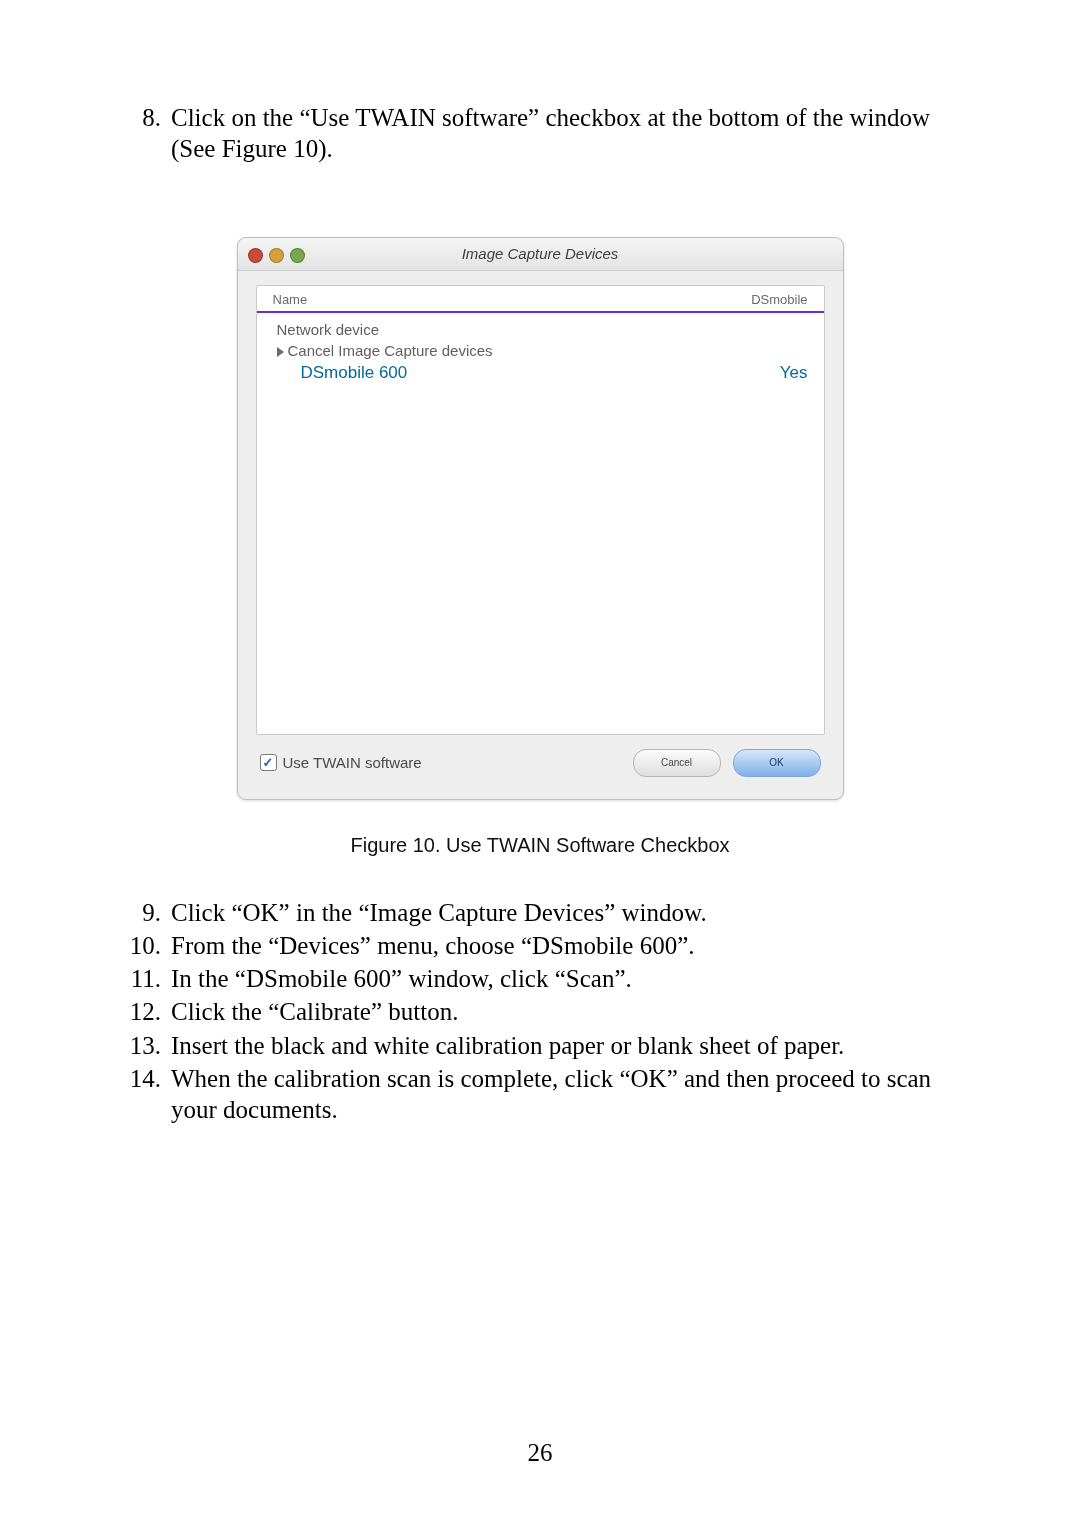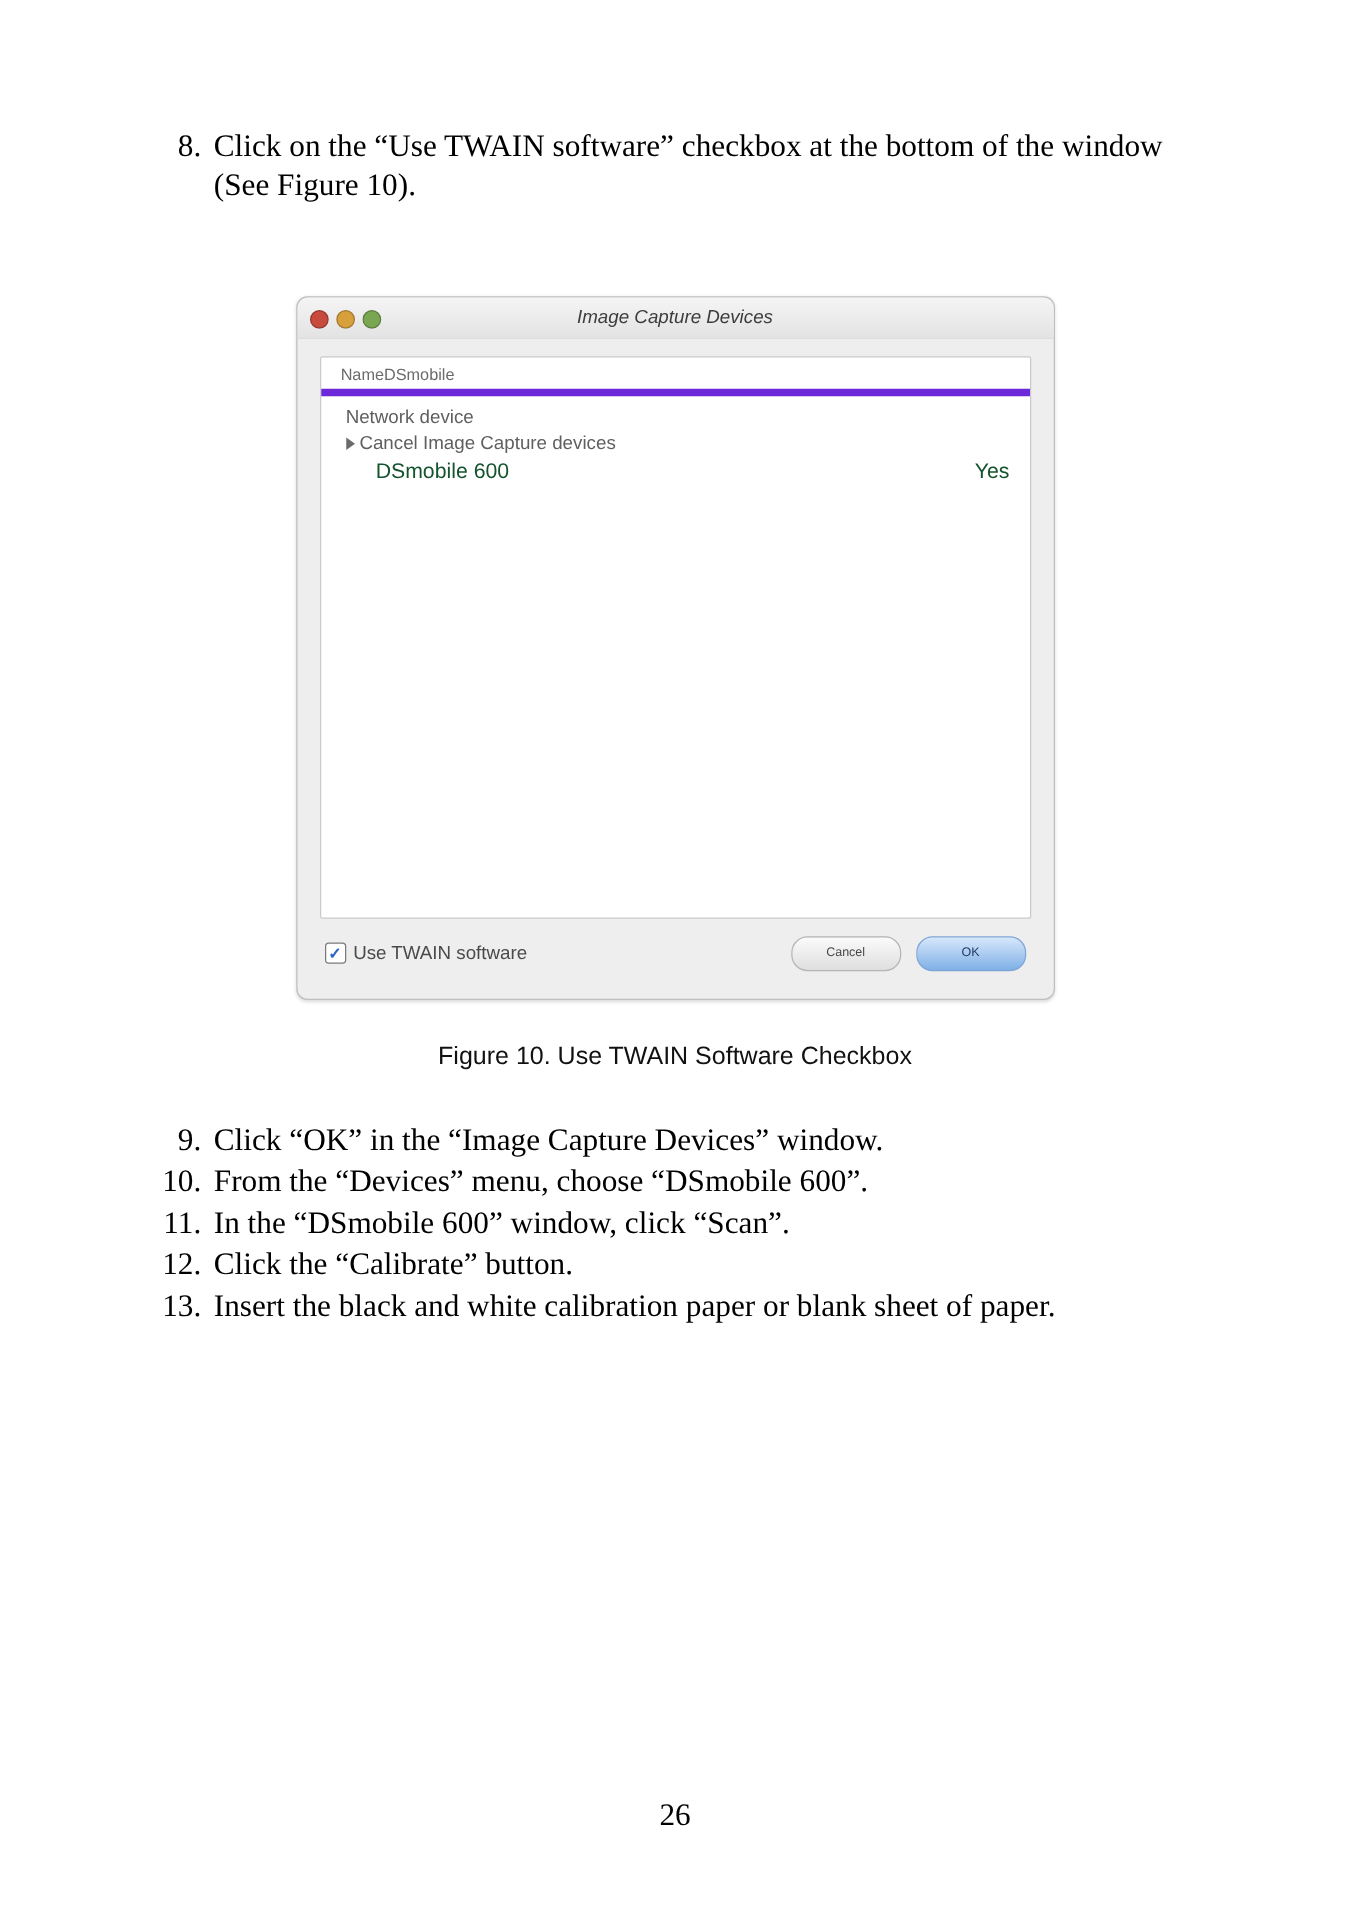--- a/index.html
+++ b/index.html
@@ -12,25 +12,25 @@
   .mac-window{width:605px;background:#eeeeee;border:1px solid #bfbfbf;border-radius:9px;box-shadow:0 1px 3px rgba(0,0,0,0.15);font-family:"Lucida Grande","Helvetica Neue",Arial,sans-serif;color:#555;}
   .titlebar{height:32px;display:flex;align-items:center;justify-content:center;position:relative;border-bottom:1px solid #cfcfcf;background:linear-gradient(#f5f5f5,#e3e3e3);border-radius:9px 9px 0 0;font-style:italic;}
   .traffic{position:absolute;left:10px;top:10px;display:flex;gap:6px;}
   .dot{width:13px;height:13px;border-radius:50%;border:1px solid rgba(0,0,0,0.25);}
   .dot.red{background:#c74a3d;}
   .dot.yellow{background:#d8a03b;}
   .dot.green{background:#7aa651;}
   .titlebar-title{font-size:15px;color:#3d3d3d;}
   .inner{padding:14px 18px 12px 18px;}
   .list-box{background:#ffffff;border:1px solid #cacaca;border-radius:2px;height:450px;box-sizing:border-box;position:relative;}
-  .list-header{display:flex;font-size:13px;color:#6b6b6b;padding:6px 16px 4px 16px;border-bottom:6px solid #6d28d9;}
+  .list-header{display:flex;justify-content:space-between;font-size:13px;color:#6b6b6b;padding:6px 16px 4px 16px;border-bottom:2px solid #6d28d9;}
   .list-body{font-size:15px;color:#5f5f5f;padding:6px 16px;}
   .list-row{display:flex;justify-content:space-between;padding:2px 0;}
   .indent1{padding-left:4px;}
-  .indent2{padding-left:28px;font-size:17px;color:#14532d;}
+  .indent2{padding-left:28px;font-size:17px;color:#0369a1;}
   .tri{display:inline-block;width:0;height:0;margin-right:4px;vertical-align:middle;}
   .tri-right{border-top:5px solid transparent;border-bottom:5px solid transparent;border-left:7px solid #6b6b6b;}
   .tri-down{border-left:5px solid transparent;border-right:5px solid transparent;border-top:7px solid #6b6b6b;}
   .bottom-bar{display:flex;align-items:center;justify-content:space-between;padding:14px 4px 10px 4px;}
   .cb-wrap{display:flex;align-items:center;gap:6px;font-size:15px;color:#4a4a4a;}
   .cb{width:15px;height:15px;border:1px solid #7a7a7a;border-radius:3px;background:#fff;display:flex;align-items:center;justify-content:center;font-size:13px;color:#2a63c4;font-weight:bold;line-height:1;}
   .btns{display:flex;gap:12px;}
   .btn{min-width:86px;height:26px;border:1px solid #b5b5b5;border-radius:13px;background:linear-gradient(#fbfbfb,#dedede);font-size:10px;color:#474747;display:flex;align-items:center;justify-content:center;}
   .btn.primary{background:linear-gradient(#d7e7fb,#7fb0e6);border-color:#7da5d8;color:#1d3a63;}
   .caption{text-align:center;font-family:Arial,Helvetica,sans-serif;font-size:20px;color:#111;margin:34px 0 40px 0;}
@@ -107,16 +107,20 @@
       <div class="instr-text">In the “DSmobile 600” window, click “Scan”.</div>
     </div>
     <div class="instr-item">
       <div class="instr-num">12.</div>
       <div class="instr-text">Click the “Calibrate” button.</div>
     </div>
     <div class="instr-item">
       <div class="instr-num">13.</div>
       <div class="instr-text">Insert the black and white calibration paper or blank sheet of paper.</div>
     </div>
+    <div class="instr-item">
+      <div class="instr-num">14.</div>
+      <div class="instr-text">When the calibration scan is complete, click “OK” and then proceed to scan your documents.</div>
+    </div>
   </div>
 
   <div class="page-num">26</div>
 </div>
 
 </body></html>

